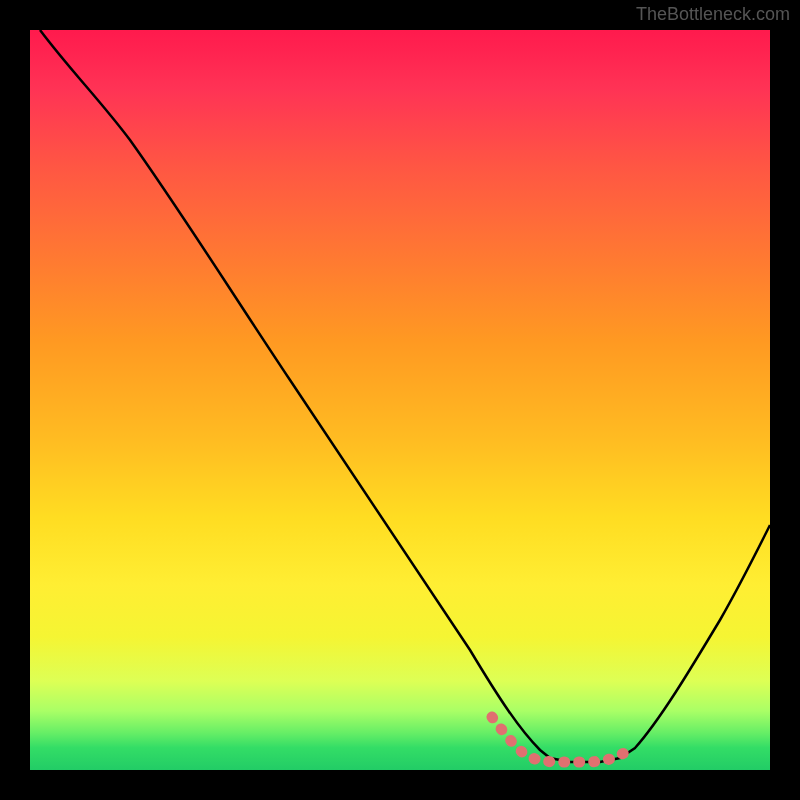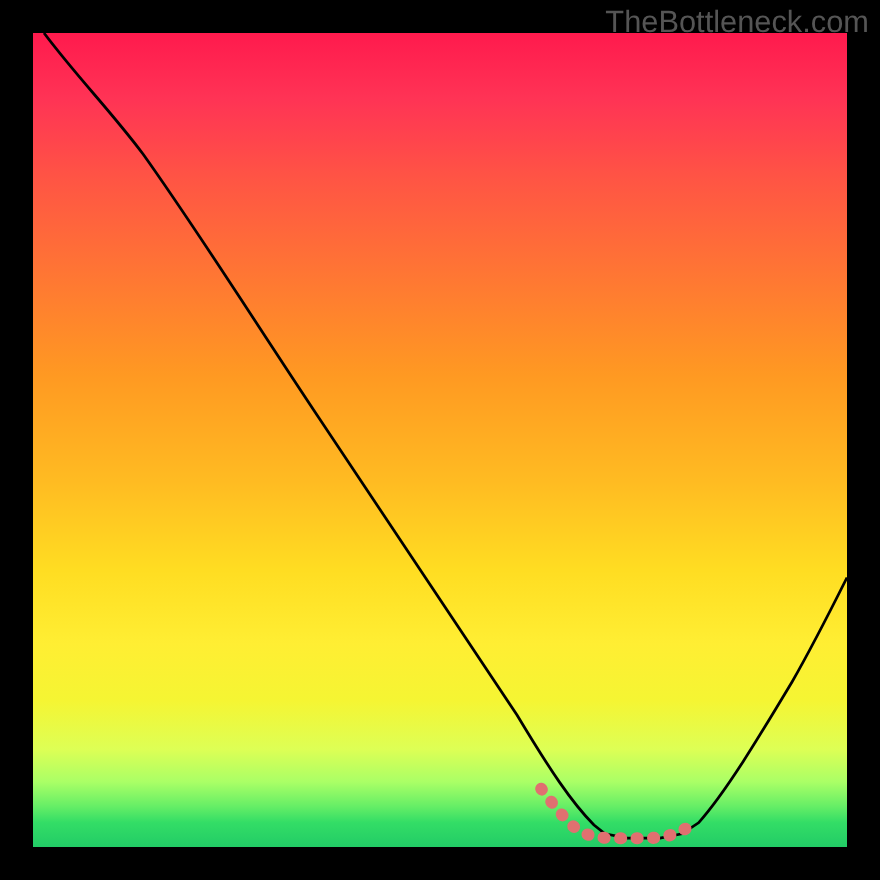--- a/index.html
+++ b/index.html
@@ -15,21 +15,21 @@
     width: 800px;
     height: 800px;
     position: relative;
     background: #000;
   }
   .watermark {
     position: absolute;
     top: 4px;
     right: 10px;
     color: #555;
-    font-size: 28px;
+    font-size: 18px;
     font-weight: 500;
     z-index: 10;
   }
   .plot-area {
     position: absolute;
     left: 30px;
     top: 30px;
     width: 740px;
     height: 740px;
     background: linear-gradient(to bottom,

